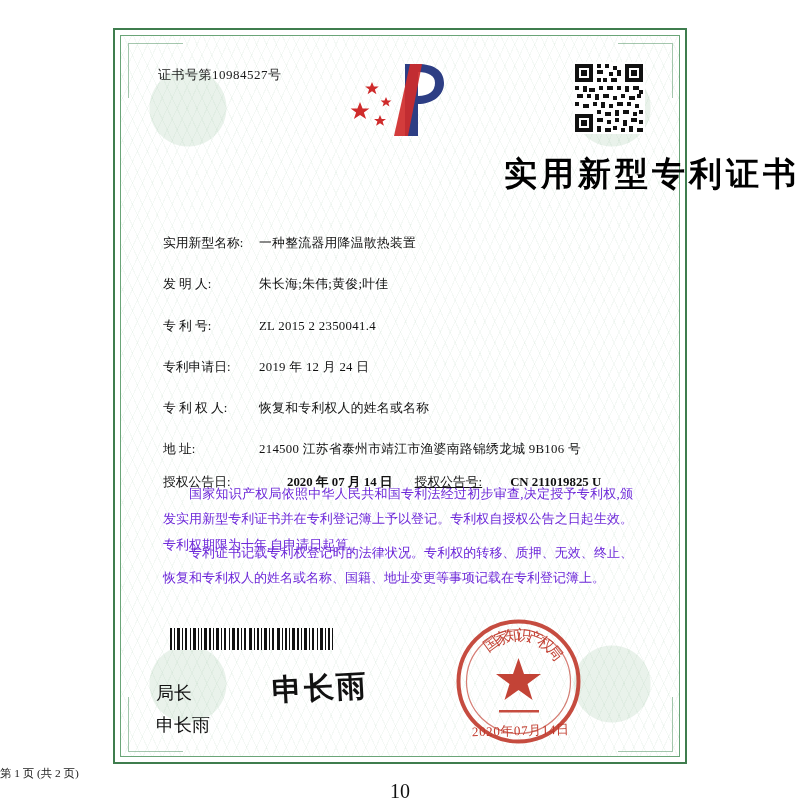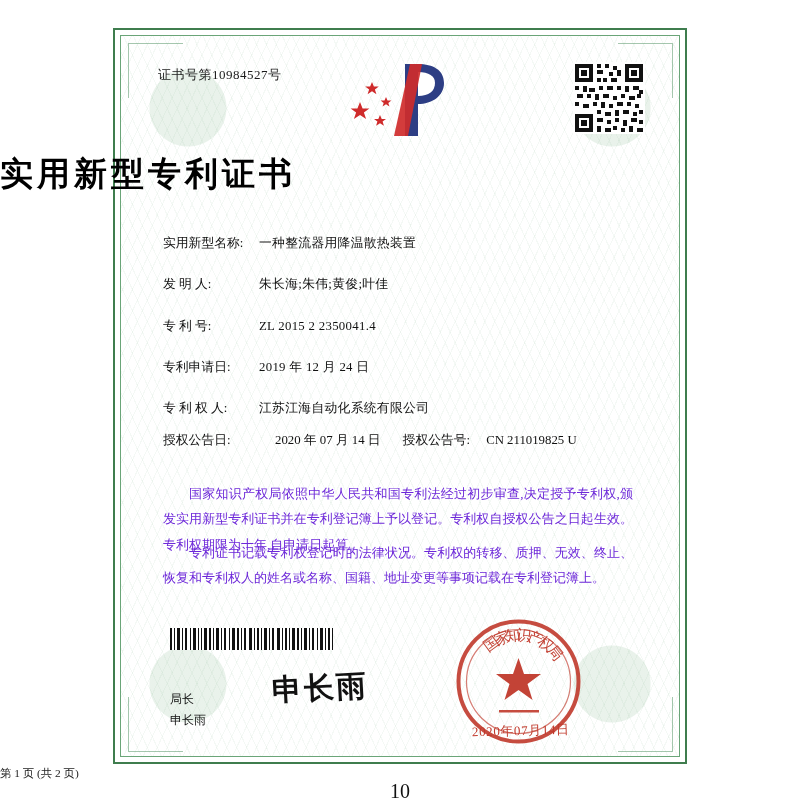--- a/index.html
+++ b/index.html
@@ -77,21 +77,21 @@
   .qr {
     position: absolute;
     left: 573px; top: 62px;
     width: 72px; height: 72px;
   }
   .qr svg { display: block; }
 
   .title {
     position: absolute;
     left: 0; right: 0; top: 152px;
-    text-align: left;
+    text-align: right;
     font-size: 33px;
     font-weight: bold;
     letter-spacing: 4px;
     color: #000;
     font-family: "Liberation Serif", serif;
   }
 
   .fields {
     position: absolute;
     left: 163px; top: 228px;
@@ -113,25 +113,27 @@
   }
   .fvalue {
     flex: 1 1 auto;
     letter-spacing: .3px;
     margin-top: 9px;
   }
   .frow.twocol .second-label {
     flex: 0 0 auto;
     margin-left: 22px;
     white-space: nowrap;
+    text-decoration: underline;
   }
   .frow.twocol .second-value {
     flex: 0 0 auto;
-    margin-left: 16px;
+    margin-left: 28px;
     white-space: nowrap;
+    font-weight: bold;
   }
 
   .para {
     position: absolute;
     left: 163px;
     width: 470px;
     font-size: 13px;
     line-height: 1.95;
     color: #6d28d9;
     text-align: justify;
@@ -144,25 +146,24 @@
   .barcode {
     position: absolute;
     left: 170px; top: 628px;
     height: 22px;
     width: 163px;
   }
   .barcode svg { display: block; }
 
   .signblock {
     position: absolute;
-    left: 170px; top: 678px;
-    font-size: 12px;
+    left: 156px; top: 678px;
+    font-size: 18px;
     line-height: 1.75;
     color: #111;
-    margin-top: 11px;
   }
   .signature {
     position: absolute;
     left: 272px; top: 668px;
     font-size: 30px;
     font-family: "Liberation Serif", serif;
     color: #111;
     transform: rotate(-3deg);
     letter-spacing: 2px;
     font-weight: 600;
@@ -314,21 +315,25 @@
     <div class="frow">
       <div class="flabel">专 利 号:</div>
       <div class="fvalue">ZL 2015 2 2350041.4</div>
     </div>
     <div class="frow">
       <div class="flabel">专利申请日:</div>
       <div class="fvalue">2019 年 12 月 24 日</div>
     </div>
     <div class="frow">
       <div class="flabel">专 利 权 人:</div>
-      <div class="fvalue">江苏江海自动化系统有限公司</div>
+      <div class="fvalue">恢复和专利权人的姓名或名称</div>
+    </div>
+    <div class="frow">
+      <div class="flabel">地 址:</div>
+      <div class="fvalue">214500  江苏省泰州市靖江市渔婆南路锦绣龙城 9B106 号</div>
     </div>
     <div class="frow twocol">
       <div class="flabel">授权公告日:</div>
       <div class="second-value">2020 年 07 月 14 日</div>
       <div class="second-label">授权公告号:</div>
       <div class="second-value">CN 211019825 U</div>
     </div>
   </div>
 
   <div class="para p1">

